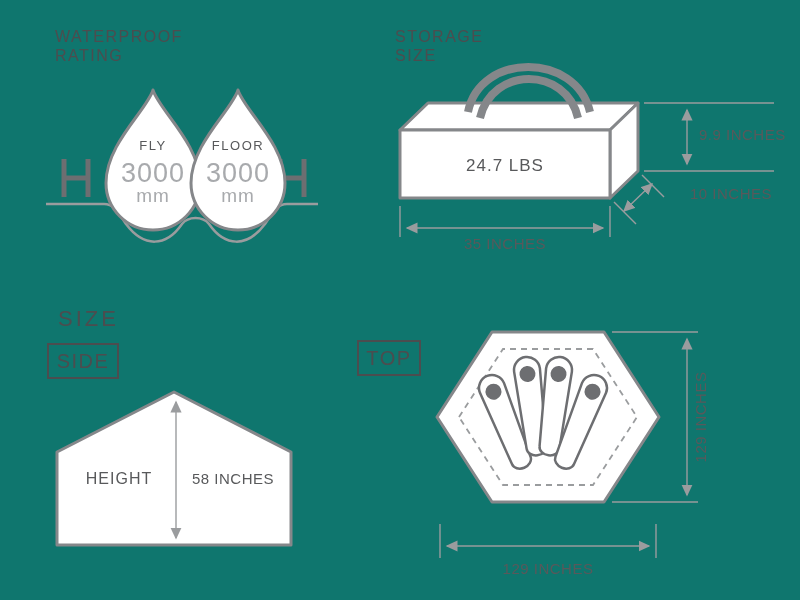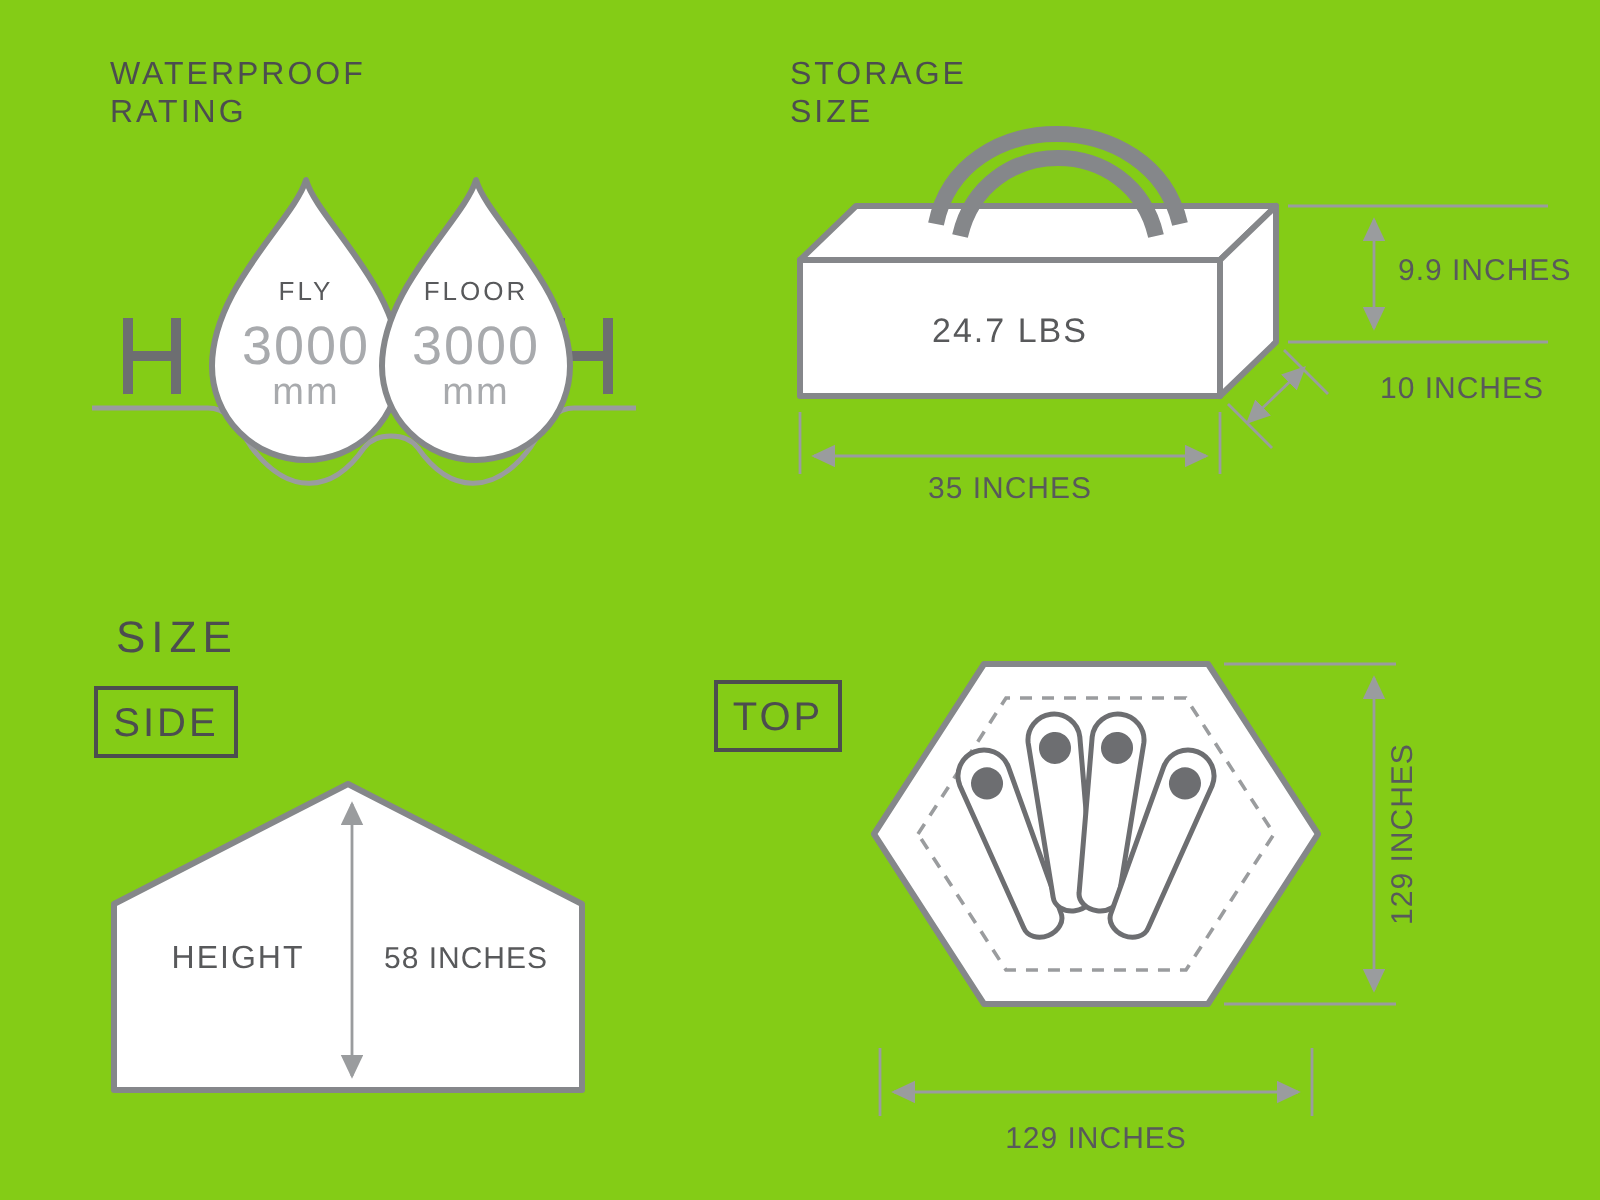--- a/index.html
+++ b/index.html
@@ -1,16 +1,16 @@
 <!DOCTYPE html>
 <html><head>
 <meta charset="utf-8">
 <style>
   html,body{margin:0;padding:0;background:#ffffff;}
-  .canvas{position:relative;width:800px;height:600px;background:#84cc16;overflow:hidden;
+  .canvas{position:relative;width:800px;height:600px;background:#0f766e;overflow:hidden;
           font-family:"Liberation Sans",sans-serif;}
   svg{display:block;}
   text{font-family:"Liberation Sans",sans-serif;fill:#58595b;}
   .h-title{font-size:16px;letter-spacing:1.5px;fill:#4c4d4f;font-weight:500;}
   .size-title{font-size:22px;letter-spacing:3px;fill:#4c4d4f;}
   .box-label{font-size:20px;letter-spacing:1.5px;fill:#4c4d4f;}
   .dim{font-size:15px;letter-spacing:.5px;}
   .drop-label{font-size:13px;letter-spacing:1.5px;}
   .drop-big{font-size:27px;letter-spacing:1px;fill:#a8aaad;}
   .drop-unit{font-size:19px;letter-spacing:1px;fill:#a8aaad;}

